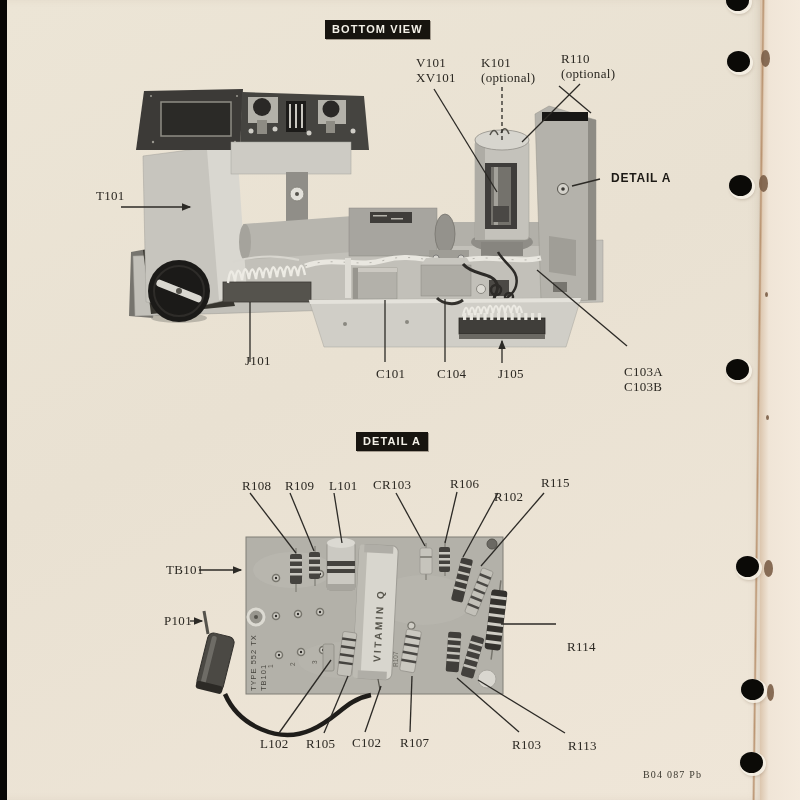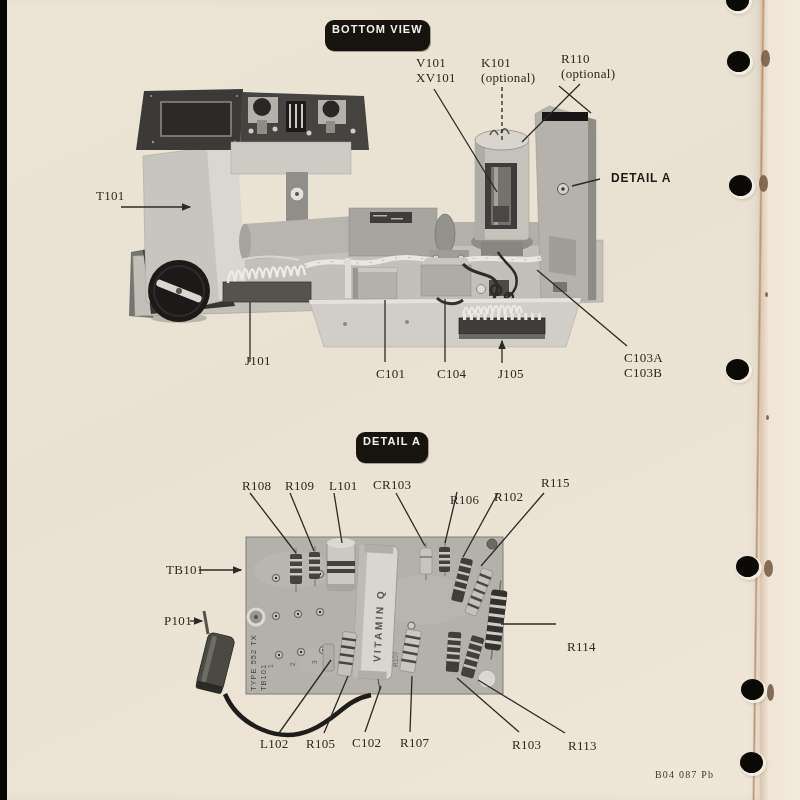--- a/index.html
+++ b/index.html
@@ -27,38 +27,37 @@
     background:#7b5e47;opacity:.9;
   }
   .hole{
     position:absolute;width:23px;height:21px;border-radius:50%;
     background:#0b0a07;
     box-shadow:1.5px 1.5px 0 1.5px rgba(250,246,235,.85), 2px 3px 3px 1px rgba(120,95,70,.25);
   }
   .header-box{
     position:absolute;background:#17140f;color:#f3f0e7;
     font:bold 11px/1 "Liberation Sans", sans-serif;
-    letter-spacing:1.1px;padding:4px 7px 16px 7px;
+    letter-spacing:1.1px;padding:4px 7px 4px 7px;
     box-shadow:1px 1px 0 rgba(60,50,40,.4);
     white-space:nowrap;
-    border-radius:9px;
   }
   .callout{
     position:absolute;
     font:13px/15px "Liberation Serif", serif;
     color:#2b2822;letter-spacing:.3px;white-space:pre-line;
   }
   .bold-ref{
     font:bold 12px/13px "Liberation Sans", sans-serif;
     letter-spacing:.8px;color:#1d1a15;
   }
   .footer-code{
     position:absolute;
     font:10px/11px "Liberation Serif", serif;
-    color:#3b382f;letter-spacing:1.2px;white-space:nowrap;margin-left:12px;
+    color:#3b382f;letter-spacing:1.2px;white-space:nowrap;
   }
   svg{position:absolute;left:0;top:0;}
 </style>
 </head>
 <body>
 
 <div class="sheet">
 
   <svg width="800" height="800" viewBox="7 0 800 800" style="left:-7px">
     <defs>
@@ -381,28 +380,28 @@
   <div class="callout" style="left:474px;top:55px">K101
 (optional)</div>
   <div class="callout" style="left:554px;top:51px">R110
 (optional)</div>
   <div class="callout bold-ref" style="left:604px;top:172px">DETAIL A</div>
   <div class="callout" style="left:89px;top:188px">T101</div>
   <div class="callout" style="left:238px;top:353px">J101</div>
   <div class="callout" style="left:369px;top:366px">C101</div>
   <div class="callout" style="left:430px;top:366px">C104</div>
   <div class="callout" style="left:491px;top:366px">J105</div>
-  <div class="callout" style="left:617px;top:350px">C103A
+  <div class="callout" style="left:617px;top:364px">C103A
 C103B</div>
 
   <div class="callout" style="left:235px;top:478px">R108</div>
   <div class="callout" style="left:278px;top:478px">R109</div>
   <div class="callout" style="left:322px;top:478px">L101</div>
   <div class="callout" style="left:366px;top:477px">CR103</div>
-  <div class="callout" style="left:443px;top:492px">R106</div>
+  <div class="callout" style="left:443px;top:476px">R106</div>
   <div class="callout" style="left:487px;top:489px">R102</div>
   <div class="callout" style="left:534px;top:475px">R115</div>
   <div class="callout" style="left:159px;top:562px">TB101</div>
   <div class="callout" style="left:157px;top:613px">P101</div>
   <div class="callout" style="left:560px;top:639px">R114</div>
   <div class="callout" style="left:253px;top:736px">L102</div>
   <div class="callout" style="left:299px;top:736px">R105</div>
   <div class="callout" style="left:345px;top:735px">C102</div>
   <div class="callout" style="left:393px;top:735px">R107</div>
   <div class="callout" style="left:505px;top:737px">R103</div>

